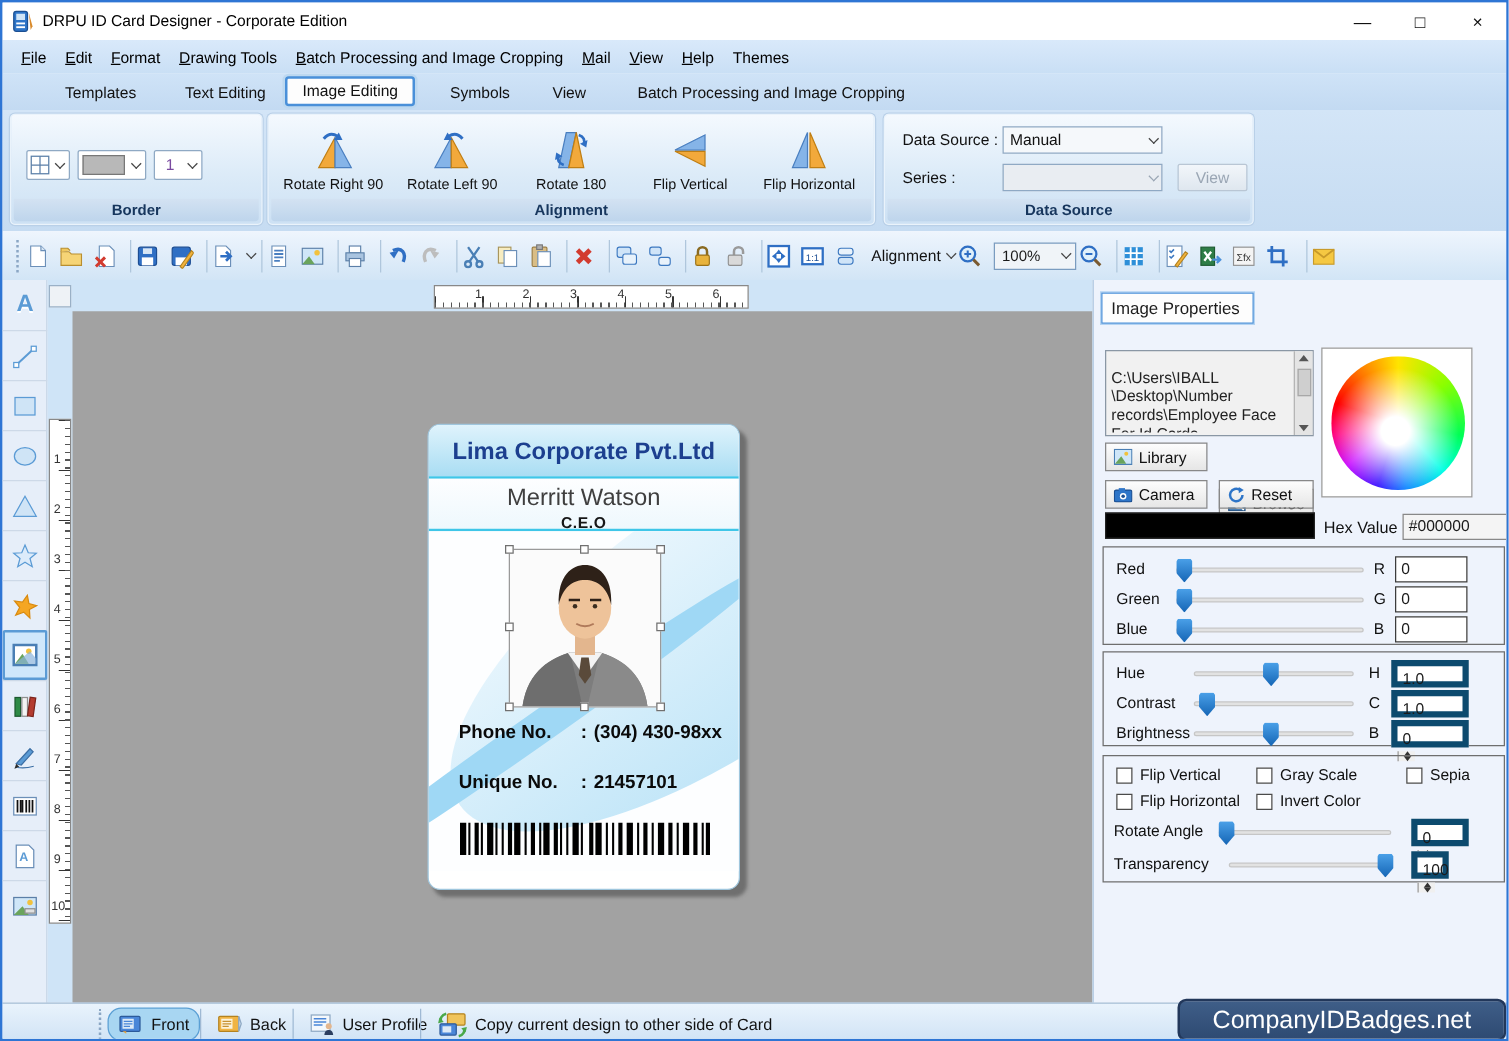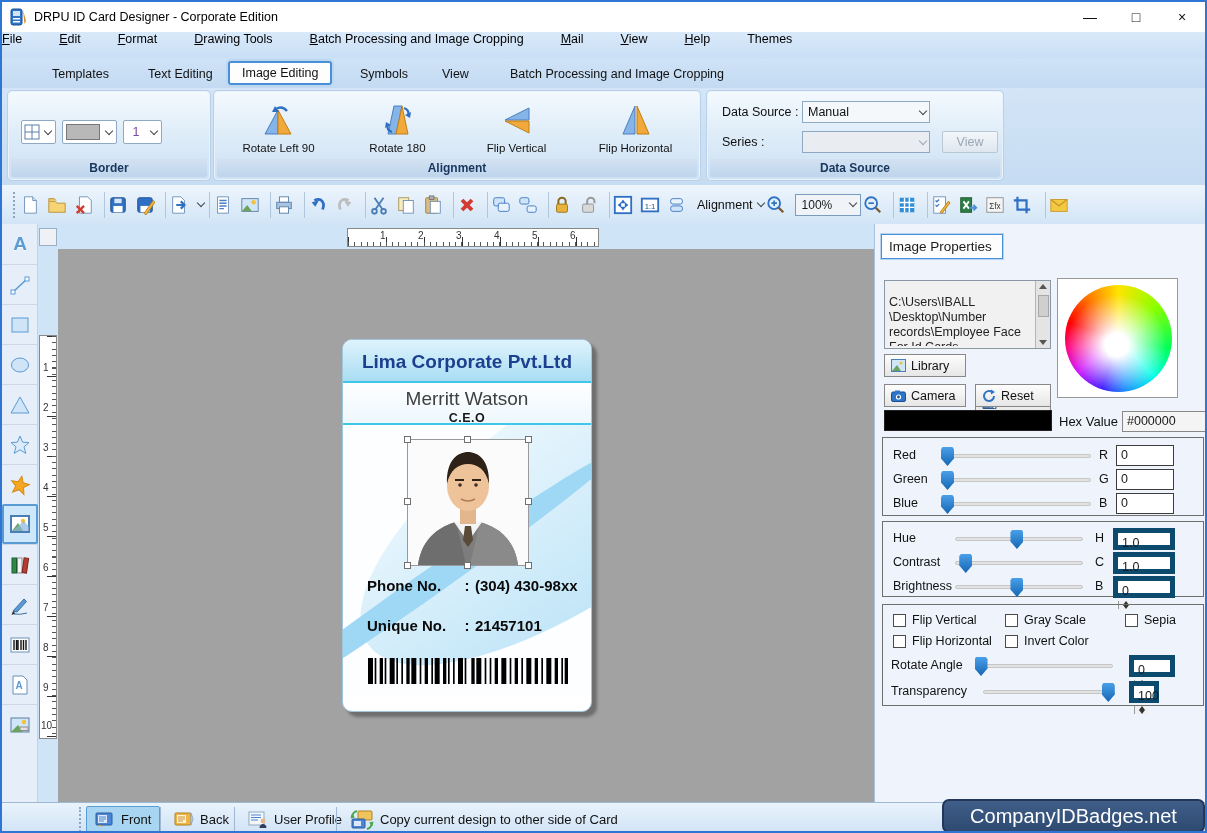--- a/index.html
+++ b/index.html
@@ -6,21 +6,21 @@
   body { font-family: "Liberation Sans", sans-serif; background:#fff; }
   .app { position:relative; width:1207px; height:833px; background:#fff; border:2px solid #2e75d4; overflow:hidden; font-size:12.5px; color:#1a1a1a; }
 
   
   .titlebar { position:absolute; top:0; left:0; right:0; height:30px; background:#fff; display:flex; align-items:center; padding-left:6px; }
   .titlebar .apptitle { font-size:12.5px; color:#000; margin-left:6px; }
   .wincontrols { margin-left:auto; display:flex; height:100%; }
   .winbtn { width:46px; display:flex; align-items:center; justify-content:center; font-size:14px; color:#111; cursor:default; }
 
   
-  .menubar { position:absolute; top:30px; left:0; right:0; height:27px; background:linear-gradient(#d9e9fa,#c9dff5); display:flex; align-items:flex-start; gap:37px; }
+  .menubar { position:absolute; top:30px; left:0; right:0; height:27px; background:linear-gradient(#d9e9fa,#c9dff5); display:flex; align-items:center; gap:15px; padding-left:15px; }
   .mi { display:inline-block; font-size:12.5px; color:#000; }
   .mi::first-letter { text-decoration:underline; }
   .mi.noaccel::first-letter { text-decoration:none; }
 
   
   .tabrow { position:absolute; top:57px; left:0; right:0; height:29px; background:linear-gradient(#cfe3f7,#c3daf2); }
   .tab { position:absolute; top:5px; font-size:12.5px; color:#111; padding:3px 6px; }
   .tab.active { background:#fdfdfd; border:2px solid #4a90d9; border-radius:3px; box-shadow:0 0 0 2px #bcd8f0; top:2px; padding:3px 12px; }
 
   
@@ -194,20 +194,29 @@
           <span class="caretbox">
               <span class="chev"></span>
             </span>
         </div>
       </div>
       <div class="rcaption">Border</div>
     </div>
 
     <div class="rgroup" style="left:212px; width:486px;">
       <div class="alignbtns">
+        <div class="alignbtn">
+          <svg width="36" height="36" viewBox="0 0 36 36">
+              <polygon points="19,8 19,32 6,32" fill="#f2a93b" stroke="#c07f14"></polygon>
+              <polygon points="19,8 32,32 19,32" fill="#85b4e8" stroke="#4a7fc0"></polygon>
+              <path d="M10 9 q5 -6 11 -2" fill="none" stroke="#2f6fc4" stroke-width="2.4"></path>
+              <polygon points="22,4 25,10 18,10" fill="#2f6fc4"></polygon>
+            </svg>
+          <span class="lbl">Rotate Right 90</span>
+        </div>
         <div class="alignbtn">
           <svg width="36" height="36" viewBox="0 0 36 36">
               <polygon points="17,8 17,32 4,32" fill="#85b4e8" stroke="#4a7fc0"></polygon>
               <polygon points="17,8 30,32 17,32" fill="#f2a93b" stroke="#c07f14"></polygon>
               <path d="M26 9 q-5 -6 -11 -2" fill="none" stroke="#2f6fc4" stroke-width="2.4"></path>
               <polygon points="14,4 11,10 18,10" fill="#2f6fc4"></polygon>
             </svg>
           <span class="lbl">Rotate Left 90</span>
         </div>
         <div class="alignbtn">
@@ -861,21 +870,21 @@
                 <span class="sa dn"></span>
               </span>
             </div>
         </div>
       </div>
     </div>
   </div>
 
   <div class="bottombar">
     <span class="grip" style="position:absolute; left:72px; top:4px; height:25px;"></span>
-    <div class="bbtn active" style="left:84px;">
+    <div class="bbtn active" style="left:84px;border-radius:11px;">
       <svg width="20" height="16" viewBox="0 0 20 16">
           <rect x="1" y="1" width="16" height="12" rx="1" fill="#4a86d8" stroke="#2c5a9a"></rect>
           <rect x="3" y="3" width="9" height="8" fill="#dce9f6"></rect>
           <path d="M4 5h7M4 7h7M4 9h5" stroke="#4a86d8" stroke-width="1"></path>
           <path d="M3 13 l3 2 v-2z" fill="#e8a33c"></path>
         </svg>
       <span>Front</span>
     </div>
     <span class="bsep" style="left:158px;"></span>
     <div class="bbtn" style="left:164px;">

